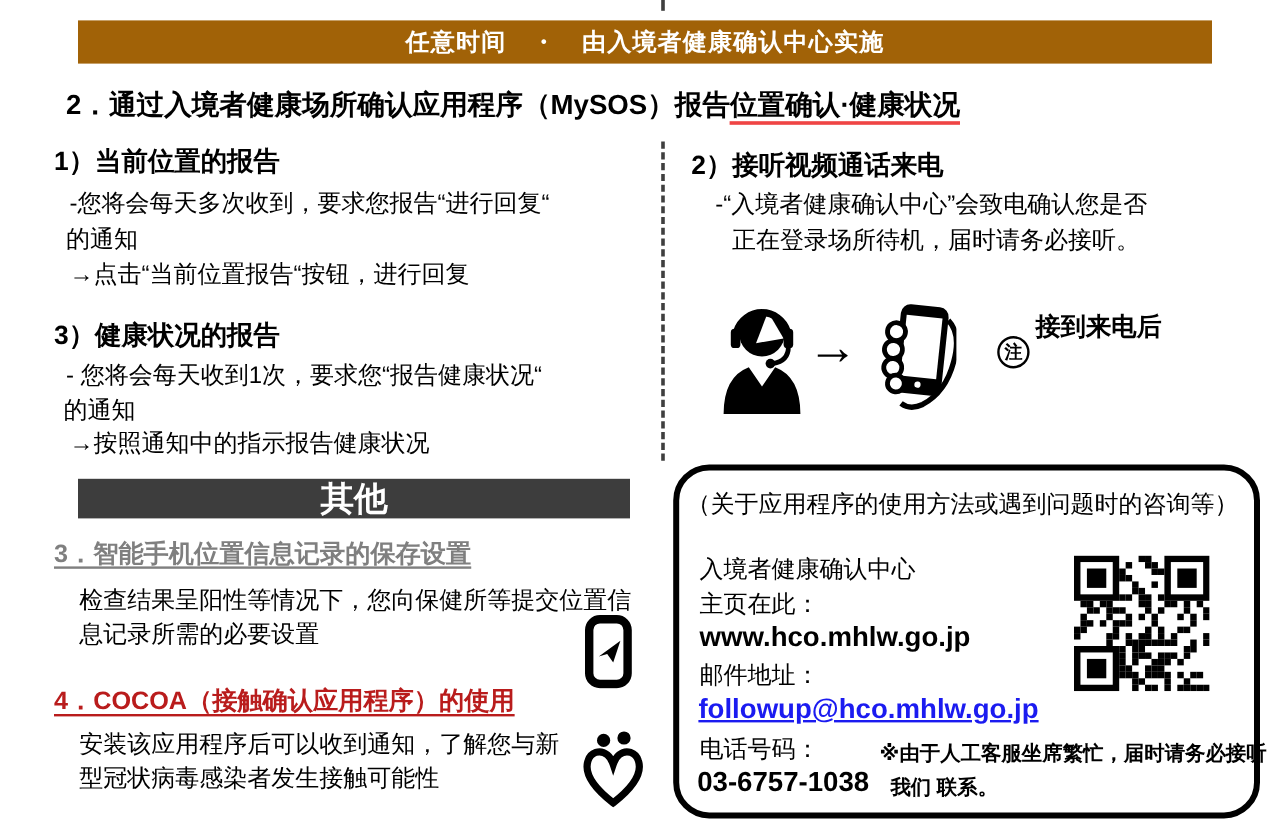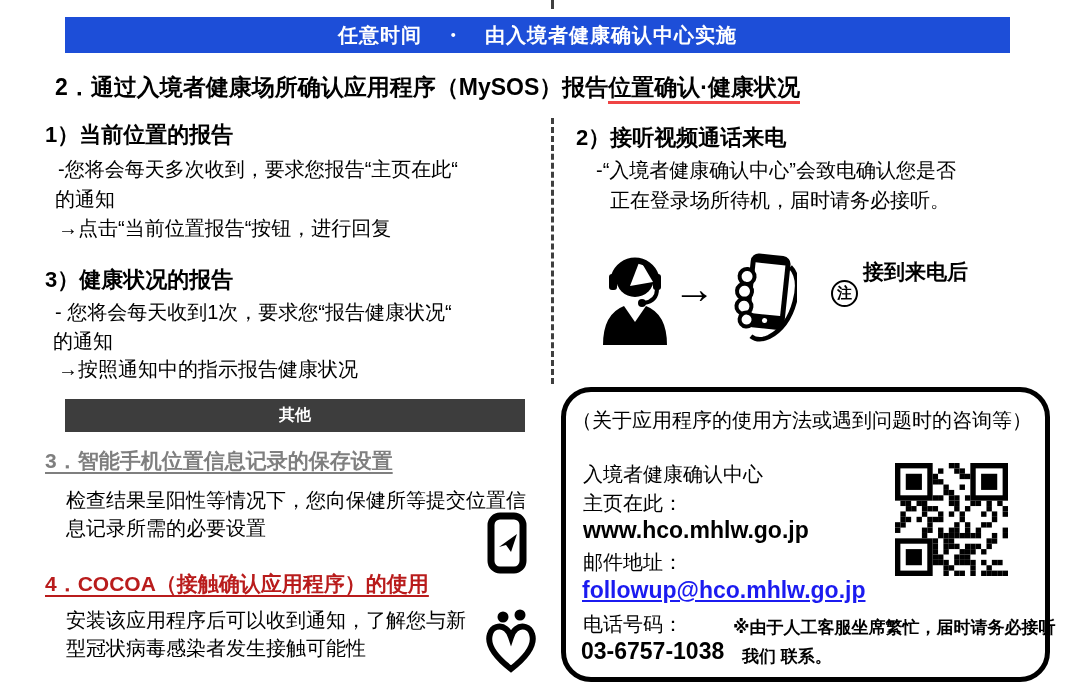--- a/index.html
+++ b/index.html
@@ -22,21 +22,21 @@
   .divider{
     left:551px;top:118px;height:266px;width:0;
     border-left:3px dashed #3f3f3f;
   }
   .sec-h{font-size:22px;font-weight:bold;white-space:nowrap;}
   .body-line{font-size:20px;white-space:nowrap;}
   .gray-h{font-size:21px;font-weight:bold;color:#7f7f7f;white-space:nowrap;
           text-decoration:underline;text-decoration-thickness:2px;text-underline-offset:4px;}
   .other-bar{
     left:65px;top:399px;width:460px;height:33px;background:#3d3d3d;color:#fff;
-    display:flex;align-items:center;justify-content:center;font-size:16px;font-weight:bold;
+    display:flex;align-items:center;justify-content:center;font-size:28px;font-weight:bold;
   }
   
   .note-badge{
     left:831px;top:280px;width:27px;height:27px;border:2px solid #000;border-radius:50%;
     display:flex;align-items:center;justify-content:center;font-size:15px;font-weight:bold;box-sizing:border-box;
   }
   .note-line{font-weight:bold;font-size:21px;white-space:nowrap;}
   .arrow-glyph{font-size:42px;font-weight:bold;line-height:1;}
   
   .contact-box{
@@ -50,32 +50,32 @@
   .cb-note{font-size:17px;font-weight:bold;white-space:nowrap;}
   svg{display:block;}
 </style>
 </head>
 <body>
 
 <div class="page">
 
   <div class="abs top-tick"></div>
 
-  <div class="abs banner" style="background: #1d4ed8;">
+  <div class="abs banner" style="background: #a16207;">
     <span>任意时间　・　由入境者健康确认中心实施</span>
   </div>
 
   <div class="abs title">
     <span>2．通过入境者健康场所确认应用程序（MySOS）报告</span><span class="u">位置确认·健康状况</span>
   </div>
 
   <div class="abs divider"></div>
 
   <div class="abs sec-h" style="left:45px;top:120px;">1）当前位置的报告</div>
-  <div class="abs body-line" style="left:58px;top:156px;">-您将会每天多次收到，要求您报告“主页在此“</div>
+  <div class="abs body-line" style="left:58px;top:156px;">-您将会每天多次收到，要求您报告“进行回复“</div>
   <div class="abs body-line" style="left:55px;top:186px;">的通知</div>
   <div class="abs body-line" style="left:58px;top:215px;">→点击“当前位置报告“按钮，进行回复</div>
 
   <div class="abs sec-h" style="left:45px;top:265px;">3）健康状况的报告</div>
   <div class="abs body-line" style="left:55px;top:299px;">- 您将会每天收到1次，要求您“报告健康状况“</div>
   <div class="abs body-line" style="left:53px;top:328px;">的通知</div>
   <div class="abs body-line" style="left:58px;top:356px;">→按照通知中的指示报告健康状况</div>
 
   <div class="abs other-bar" style="background: rgb(61, 61, 61);">
     <span>其他</span>

